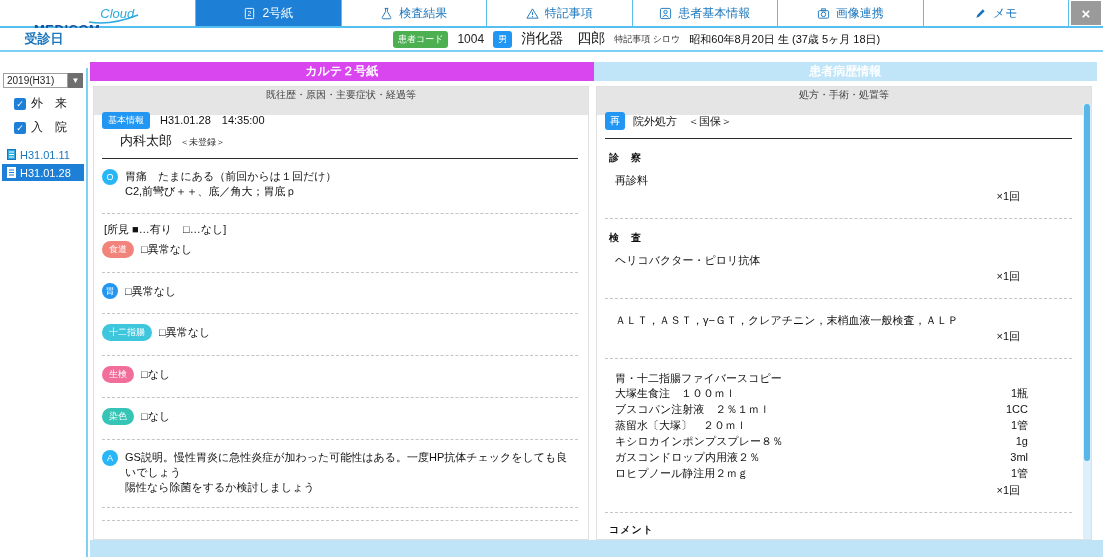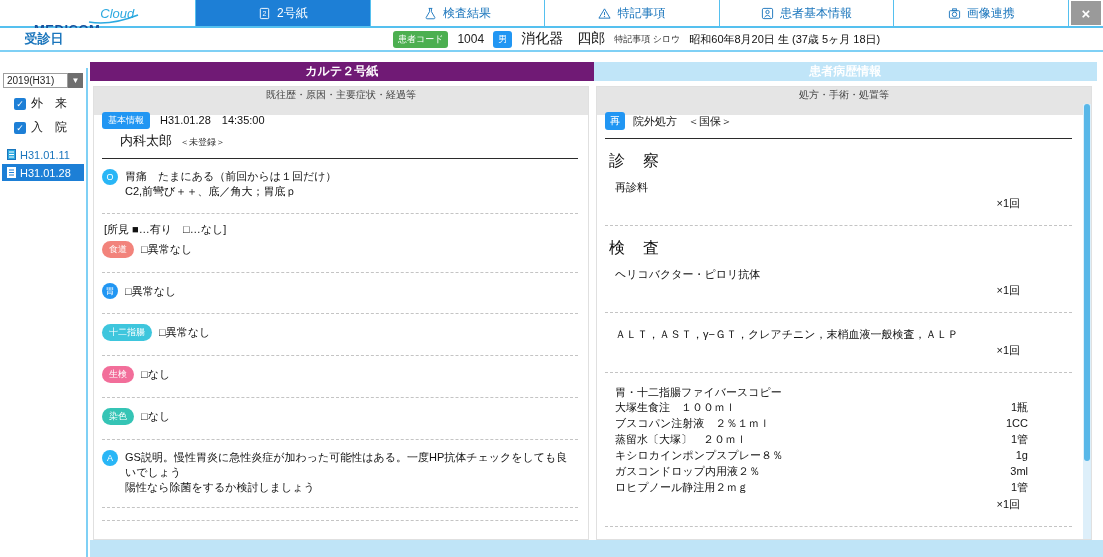--- a/index.html
+++ b/index.html
@@ -53,21 +53,21 @@
   .date-item.selected { background:#1d7fd6; color:#fff; }
   .date-item svg { display:block; }
 
   
   .content { position:absolute; top:54px; left:90px; right:0; bottom:0; background:#fff; }
   .bottomstrip { position:absolute; left:0; right:0; bottom:0; height:17px; background:#bfe4f7; }
 
   .paneltabs { position:absolute; top:8px; left:0; right:6px; height:19px; display:flex; }
   .ptab { flex:1; display:flex; align-items:center; justify-content:center;
           color:#fff; font-size:12px; font-weight:bold; cursor:pointer; }
-  .ptab.on { background:#701a75; }
+  .ptab.on { background:#d946ef; }
   .ptab.off { background:#c0e5f8; }
 
   .panels { position:absolute; top:32px; left:3px; right:11px; bottom:17px; display:flex; gap:7px; }
   .panel { flex:1; background:#fff; border:1px solid #e0e0e0; position:relative; overflow:hidden; }
   .colhead { height:28px; background:#e5e5e5; color:#444; font-size:10px; text-align:center; line-height:16px; }
   .pbody { position:absolute; top:17px; left:0; right:0; bottom:0; padding:2px 10px 0 8px;
            font-size:11px; overflow:hidden; }
   .panel.rightp .pbody { right:9px; }
 
   .solidline { border-bottom:1px solid #2b2b2b; margin:8px 0 0; }
@@ -95,21 +95,21 @@
   .p-pink  { background:#f26e9a; }
   .p-teal  { background:#35c4b5; }
   .otext div { line-height:15px; }
   .shoken { margin:8px 0 0 2px; }
   .arow { margin-top:10px; }
   .dash-tight { margin-top:12px; }
 
   
   .rr1 { display:flex; align-items:center; gap:8px; margin-top:6px; }
   .badge-sai { background:#2196f3; color:#fff; font-size:10px; border-radius:3px; padding:2px 5px; }
-  .sect { font-weight:normal; font-size:16px; margin:12px 0 0 4px; letter-spacing:1px; }
+  .sect { font-weight:bold; font-size:10px; margin:12px 0 0 4px; letter-spacing:1px; }
   .ritem { margin:8px 0 0 10px; line-height:14px; }
   .times { text-align:right; padding-right:52px; margin-top:2px; }
   .med { display:flex; margin:1px 0 0 10px; line-height:15px; }
   .med .qty { margin-left:auto; padding-right:44px; }
 
   .vscroll { position:absolute; top:17px; right:0; bottom:0; width:8px; background:#ddeffa; }
   .vscroll .thumb { position:absolute; top:0; left:1px; width:6px; height:82%; background:#58b7e8; border-radius:3px; }
 </style>
 </head>
 <body>
@@ -160,20 +160,26 @@
 
     <div class="tab">
       <svg width="13" height="13" viewBox="0 0 14 14">
         <rect x="1.5" y="4" width="11" height="8" rx="1" fill="none" stroke="currentColor"></rect>
         <rect x="5" y="2" width="4" height="2" fill="none" stroke="currentColor"></rect>
         <circle cx="7" cy="8" r="2.4" fill="none" stroke="currentColor"></circle>
       </svg>
       <span>画像連携</span>
     </div>
 
+    <div class="tab">
+      <svg width="13" height="13" viewBox="0 0 14 14">
+        <path d="M2.5 11.5 l1-3 6-6 2 2 -6 6 z" fill="currentColor"></path>
+      </svg>
+      <span>メモ</span>
+    </div>
 
     <div class="close-btn">×</div>
   </header>
 
   <div class="headrow">
     <div class="visitdate-title">受診日</div>
     <div class="patientbar">
       <span class="code-badge">患者コード</span>
       <span class="pcode">1004</span>
       <span class="flag-badge">男</span>

